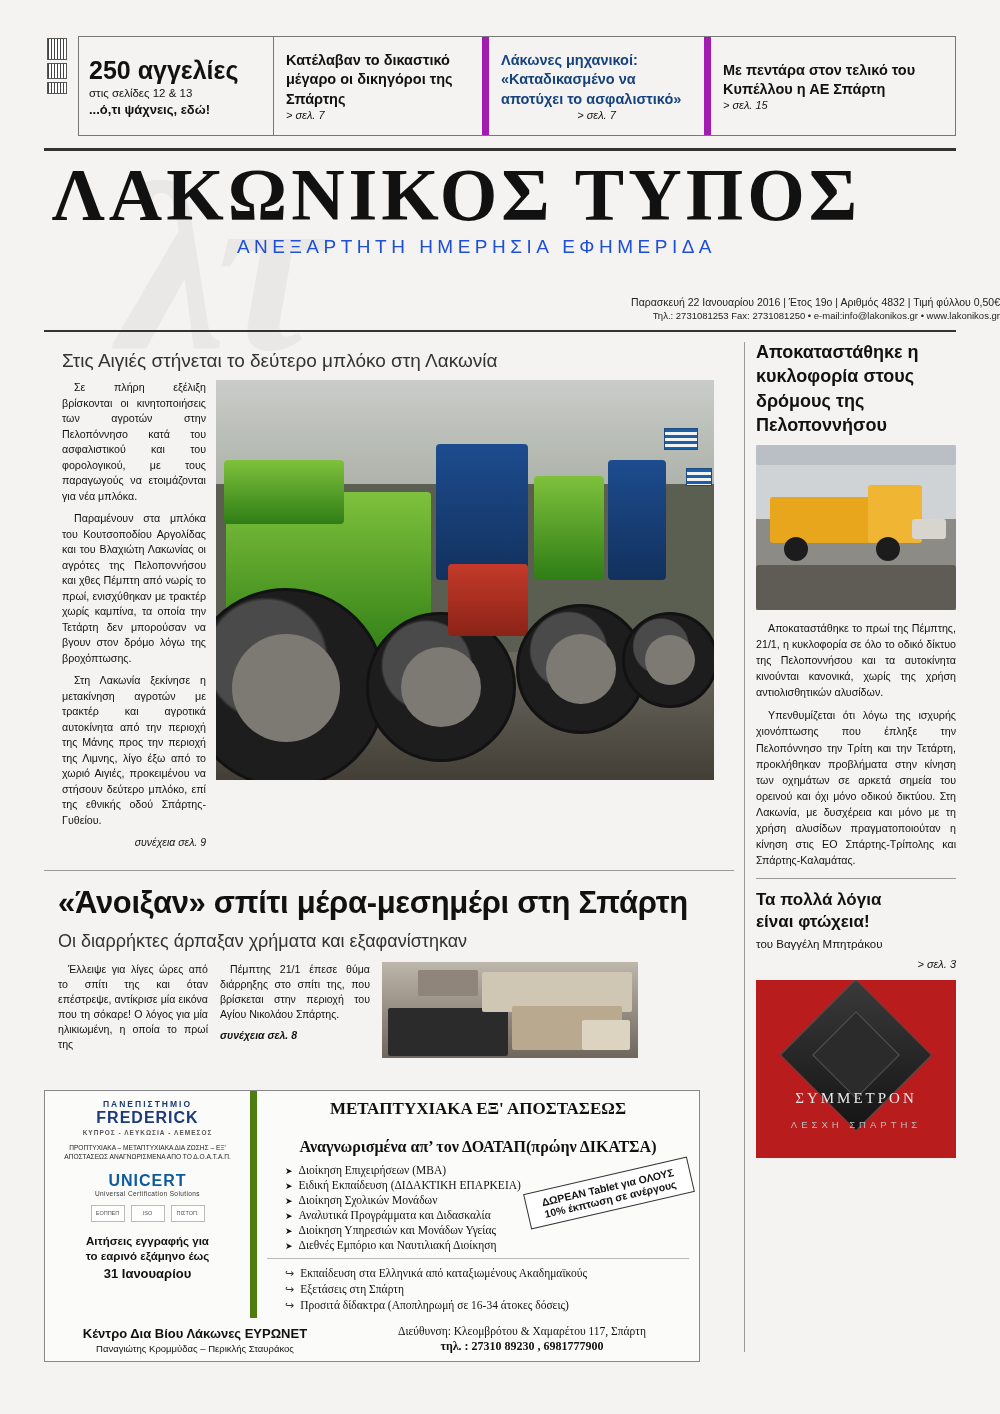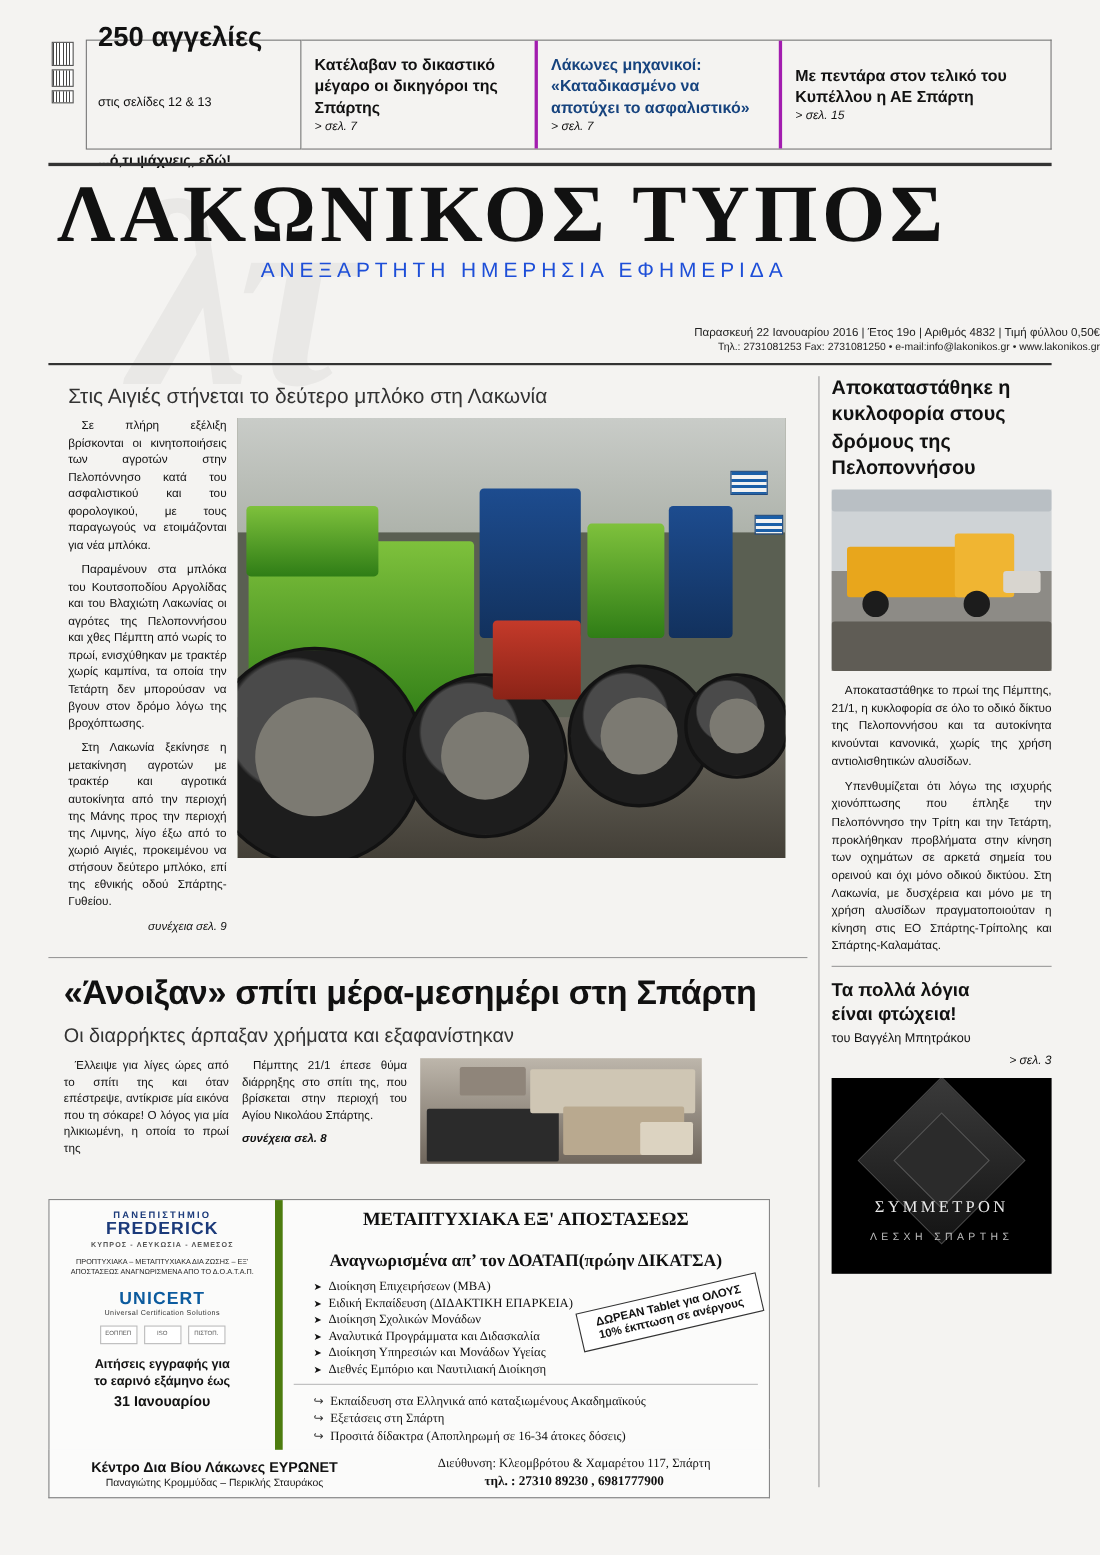--- a/index.html
+++ b/index.html
@@ -32,37 +32,37 @@
     width: 20px; height: 22px; border: 1px solid #555; margin-bottom: 3px;
     background: repeating-linear-gradient(90deg,#444 0 1px,#fff 1px 3px);
   }
   .bc-box.small { height: 16px; }
   .bc-box.tiny { height: 12px; }
 
   .teaser {
     border: 1px solid #777; padding: 8px 10px 6px 10px;
     display: flex; flex-direction: column; justify-content: center;
   }
-  .t1 { width: 196px; text-align: left; gap: 36px; }
+  .t1 { width: 196px; text-align: left; }
   .t1 .big { font-size: 25px; font-weight: bold; line-height: 1.0; }
   .t1 .sub { font-size: 11.5px; margin-top: 4px; }
   .t1 .sub2 { font-size: 13px; font-weight: bold; margin-top: 3px; }
 
-  .tcol { padding: 6px 12px 6px 12px; border-right: 3px solid #a21caf; }
+  .tcol { padding: 6px 12px 6px 12px; border-right: 7px solid #a21caf; }
   .tcol:last-child { border-right: none; }
   .tcol .ln { font-size: 14.5px; font-weight: bold; line-height: 1.32; }
   .tcol .pg { font-size: 11px; font-style: italic; font-weight: normal; }
   .tcol.blue .ln { color: #16437e; }
   .topstrip .grp {
     flex: 1; border: 1px solid #777; border-left: none;
     display: flex; align-items: center;
   }
   .grp > div { display: flex; flex-direction: column; justify-content: center; height: 100%; }
   .c2 { width: 215px; }
-  .c3 { width: 222px; }
+  .c3 { width: 222px; align-items: center; }
   .c4 { flex: 1; }
 
   
   .rule { position: absolute; left: 44px; width: 912px; background: #333; }
   .rule.r1 { top: 148px; height: 3px; }
   .rule.r2 { top: 330px; height: 2px; }
 
   .watermark {
     position: absolute; left: 120px; top: 130px;
     font-family: "Liberation Serif", serif; font-size: 240px; color: rgba(0,0,0,0.045);
@@ -162,21 +162,21 @@
   }
   .truck { position: absolute; border-radius: 3px; }
   .rtext { margin-top: 10px; }
   .rtext p { margin: 0 0 7px 0; font-size: 10.7px; line-height: 1.5; text-align: justify; text-indent: 12px; }
   .rdiv { height: 1px; background: #999; margin: 10px 0; }
   .opinion .ttl { font-size: 17px; font-weight: bold; line-height: 1.3; }
   .opinion .by { font-size: 11.5px; margin-top: 5px; }
   .opinion .pg { font-size: 11px; font-style: italic; text-align: right; margin-top: 8px; }
 
   .adbox-right {
-    margin-top: 10px; width: 200px; height: 178px; background: #000000; position: relative;
+    margin-top: 10px; width: 200px; height: 178px; background: #b91c1c; position: relative;
     overflow: hidden;
   }
   .adbox-right .dia {
     position: absolute; left: 50%; top: 42%; width: 108px; height: 108px;
     transform: translate(-50%,-50%) rotate(45deg);
     background: linear-gradient(135deg,#3a3a3a,#141414);
     border: 1px solid #4a4a4a;
   }
   .adbox-right .dia2 {
     position: absolute; left: 50%; top: 42%; width: 62px; height: 62px;

